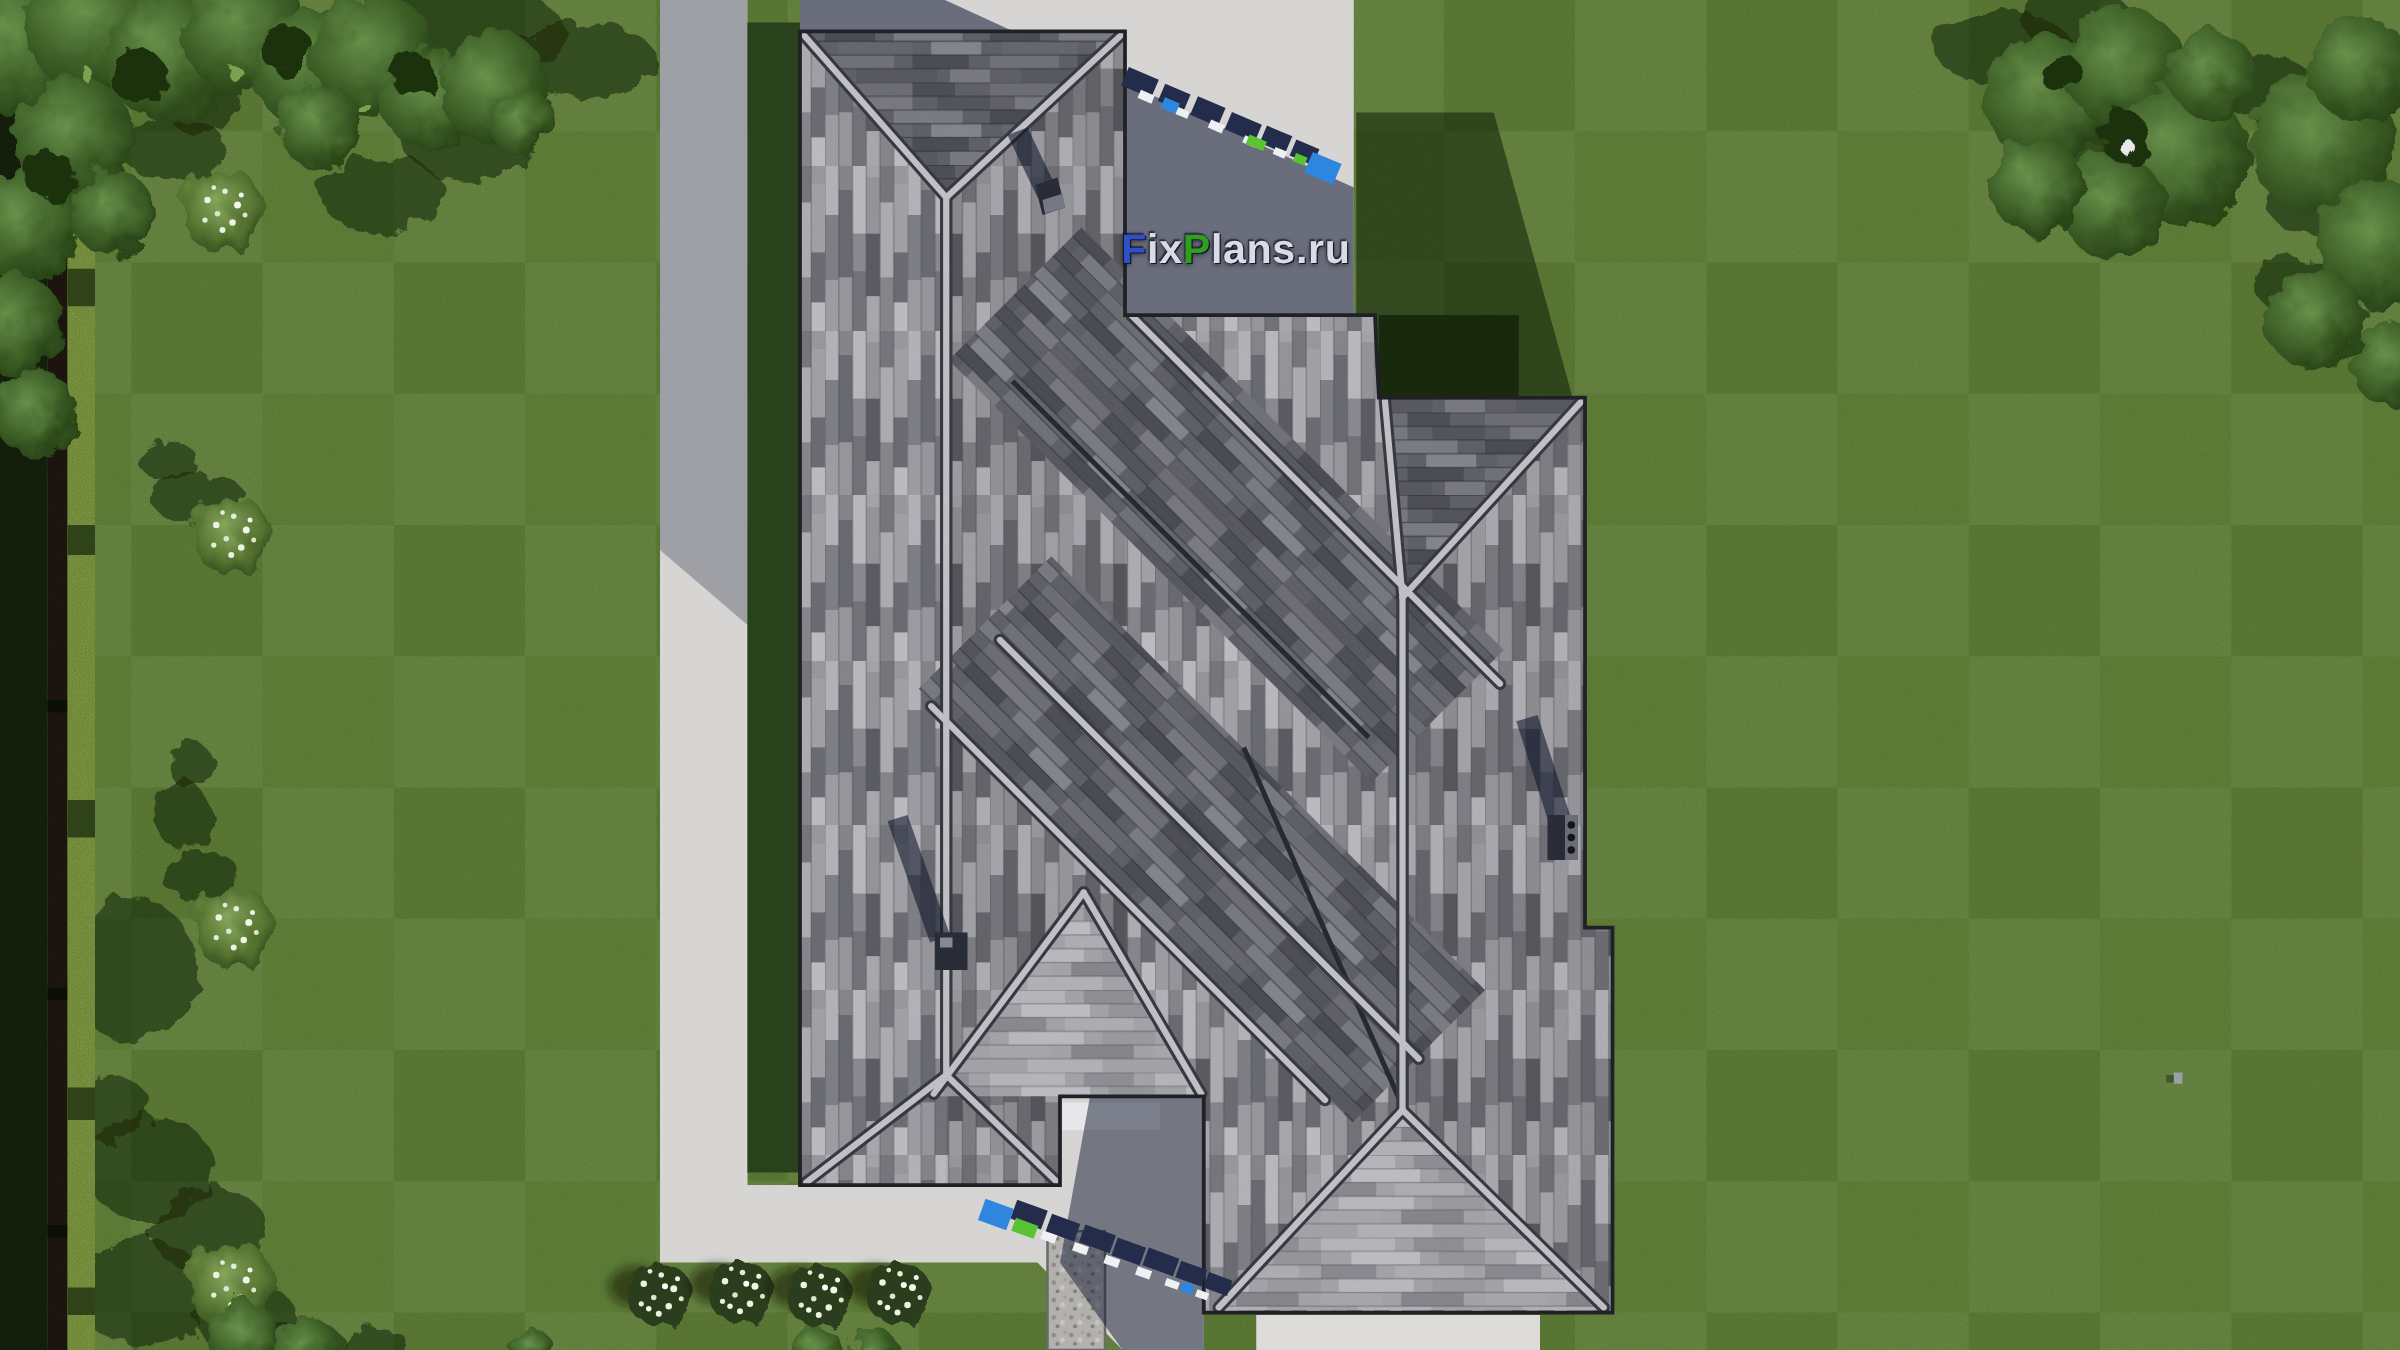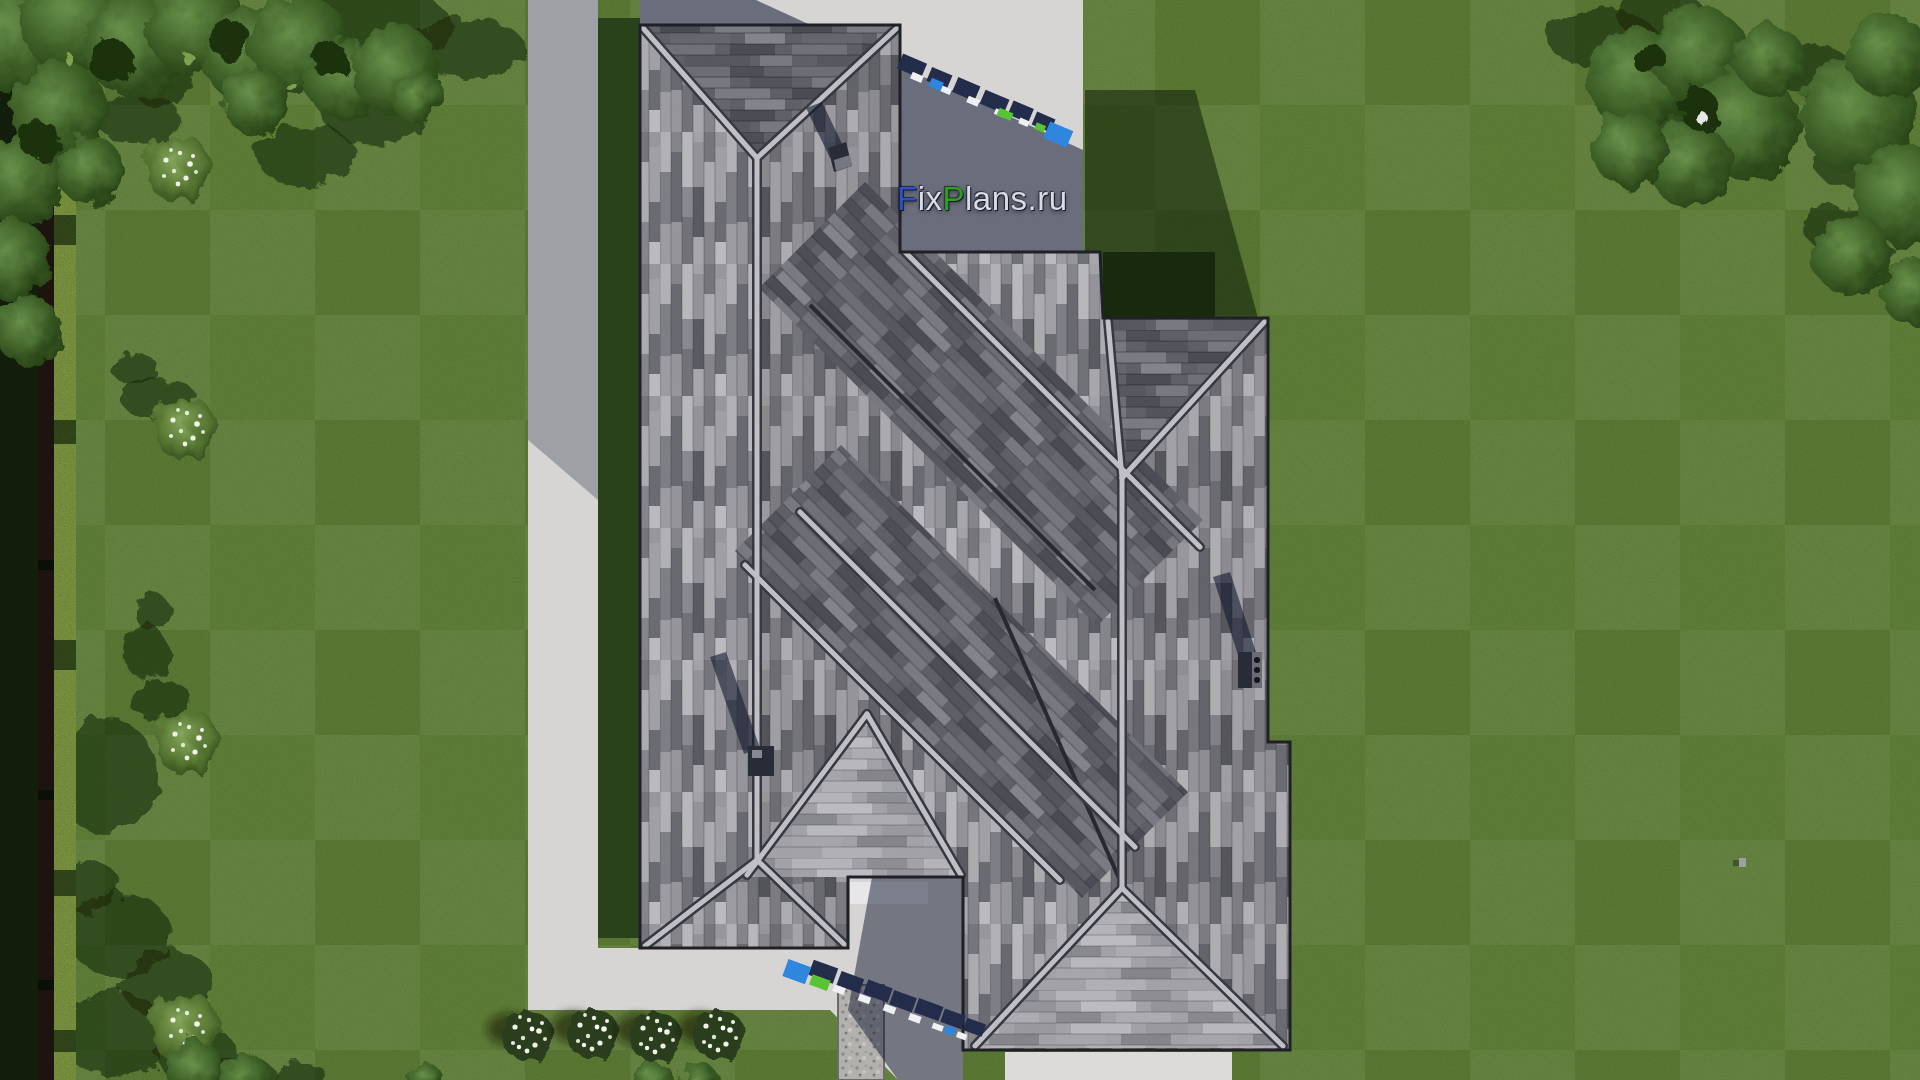--- a/index.html
+++ b/index.html
@@ -1,19 +1,19 @@
 <!DOCTYPE html>
 <html><head>
 <meta charset="utf-8">
 <style>
   html,body{margin:0;padding:0;background:#222;}
   .scene{position:relative;width:1920px;height:1080px;overflow:hidden;background:#67893c;
          font-family:"Liberation Sans",sans-serif;}
   .scene svg{position:absolute;left:0;top:0;}
-  .logo{position:absolute;left:897px;top:180px;font-size:33px;font-weight:normal;
+  .logo{position:absolute;left:897px;top:180px;font-size:33px;font-weight:bold;
         letter-spacing:.5px;white-space:nowrap;
         text-shadow:1px 1px 0 #12182b,-1px -1px 1px rgba(15,20,35,.7),0 2px 4px rgba(0,0,0,.55);}
   .logo span{display:inline-block;}
 </style>
 </head>
 <body>
 
 <div class="scene">
 <svg width="1920" height="1080" viewBox="0 0 1920 1080">
 <defs>

